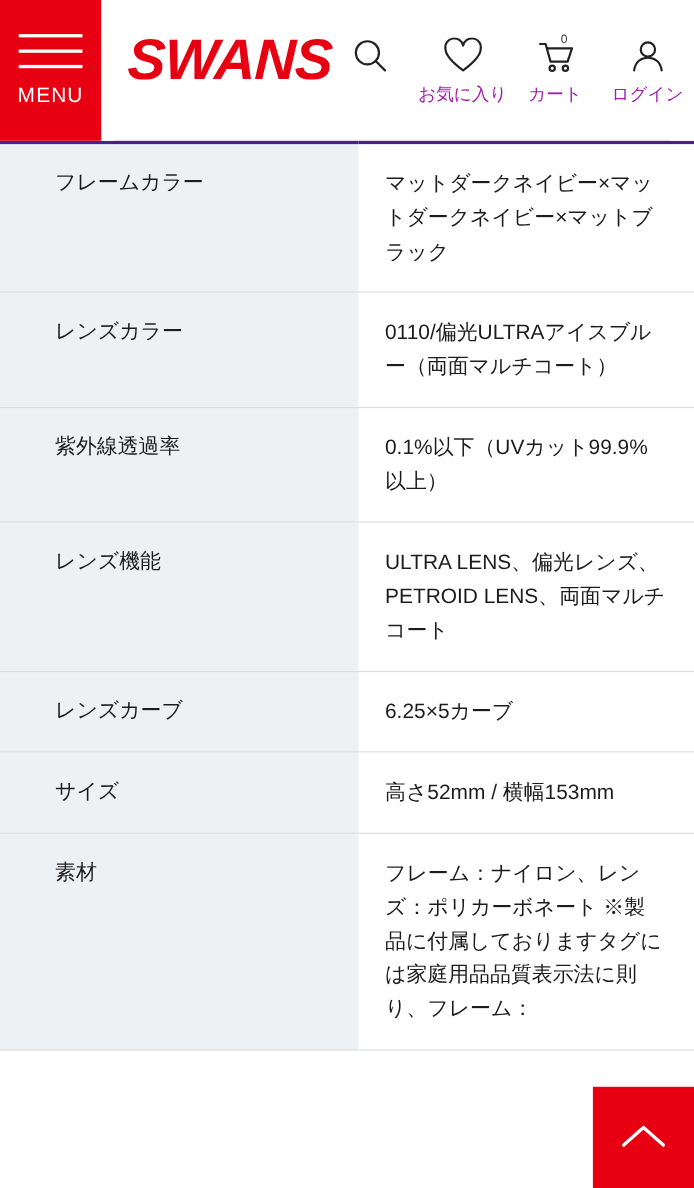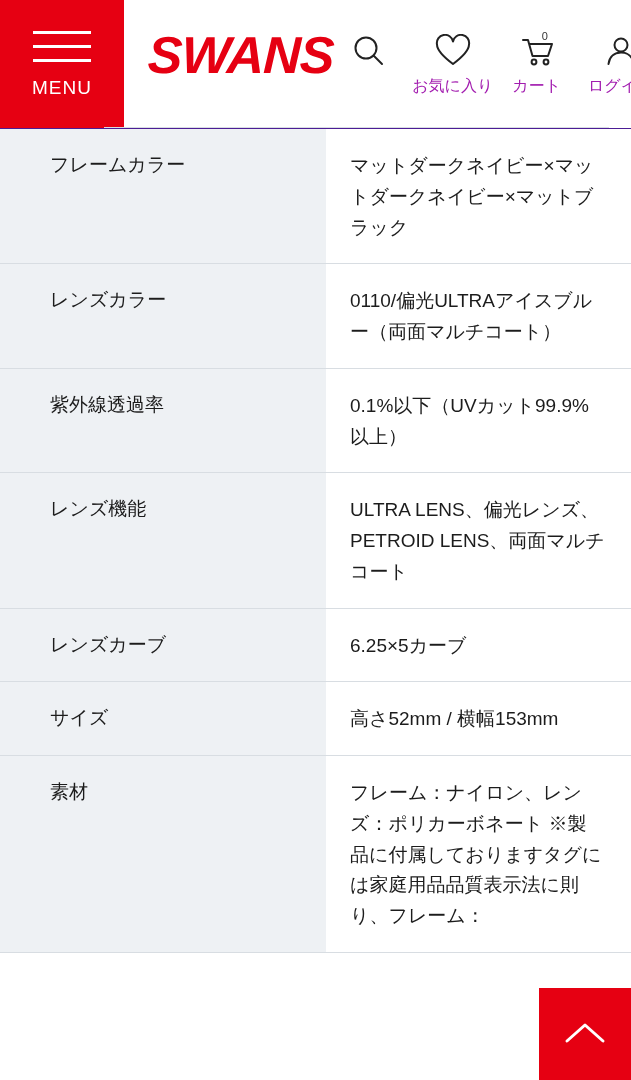--- a/index.html
+++ b/index.html
@@ -18,21 +18,21 @@
   
   .header {
     position: relative;
     height: 128px;
     background: #ffffff;
     display: flex;
     align-items: flex-start;
   }
 
   .menu-button {
-    width: 124px;
+    width: 92px;
     height: 128px;
     background: #e60012;
     color: #ffffff;
     display: flex;
     flex-direction: column;
     align-items: center;
     justify-content: center;
     flex: 0 0 auto;
     cursor: pointer;
   }
@@ -147,21 +147,21 @@
     background: #ffffff;
     color: #1c1c1c;
     font-size: 19px;
     padding-left: 24px;
     padding-right: 26px;
     line-height: 1.62;
     margin-top: 48px;
   }
   .spec-table tr:first-child th,
   .spec-table tr:first-child td {
-    border-top: 1px solid #4c1d95;
+    border-top: 3px solid #4c1d95;
   }
 
   
   .back-to-top {
     position: absolute;
     right: 0;
     bottom: 0;
     width: 92px;
     height: 92px;
     background: #e60012;

